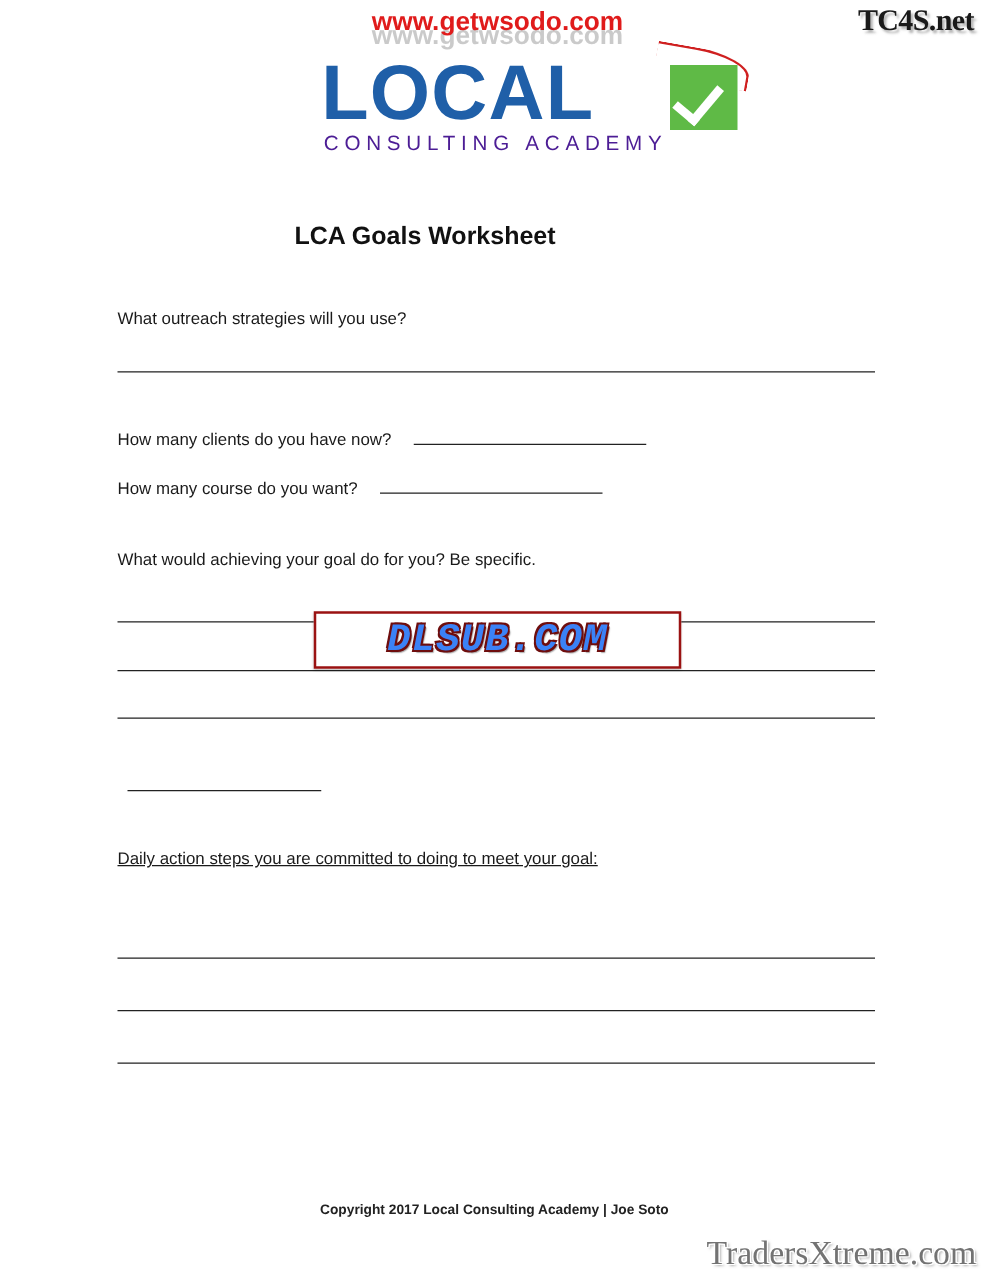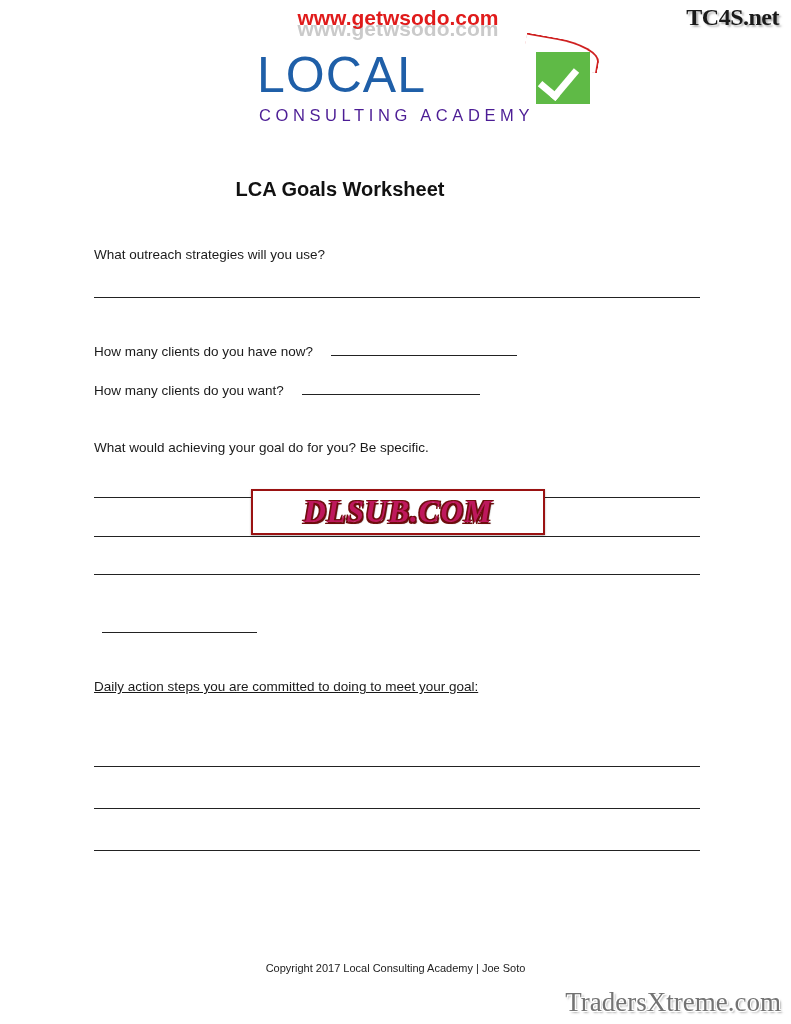--- a/index.html
+++ b/index.html
@@ -61,25 +61,25 @@
     height: 42px;
     background: #ffffff;
     border: 2px solid #9a1212;
     display: flex;
     align-items: center;
     justify-content: center;
     z-index: 40;
     box-shadow: 0 1px 2px rgba(0,0,0,.3);
   }
   .wm-dlsub span {
-    font-family: Liberation Serif, serif;
+    font-family: Liberation Mono, monospace;
     font-size: 31px;
     font-weight: bold;
     font-style: italic;
-    color: #be185d;
+    color: #3b82f6;
     letter-spacing: 1px;
     text-shadow:
       -1.5px -1.5px 0 #6e0d0d,
        1.5px -1.5px 0 #6e0d0d,
       -1.5px  1.5px 0 #6e0d0d,
        1.5px  1.5px 0 #6e0d0d,
        2px 2px 1px rgba(0,0,0,.35);
   }
   .wm-traders {
     position: absolute;
@@ -108,22 +108,22 @@
     text-align: center;
     z-index: 10;
   }
   .logo-inner {
     display: inline-block;
     position: relative;
     text-align: left;
   }
   .logo-word {
     font-family: "Liberation Sans", sans-serif;
-    font-size: 50px;
-    font-weight: normal;
+    font-size: 62px;
+    font-weight: bold;
     color: #1f5fa8;
     letter-spacing: 1px;
     line-height: 54px;
     display: block;
   }
   .logo-check {
     position: absolute;
     top: 4px;
     right: -56px;
     width: 54px;
@@ -195,20 +195,21 @@
   }
 
   .footer {
     position: absolute;
     top: 962px;
     left: 0;
     width: 791px;
     text-align: center;
     font-size: 11px;
     color: #222;
+    font-weight: bold;
   }
 </style>
 </head>
 <body>
 
 <div class="wm-top-ghost">www.getwsodo.com</div>
 <div class="wm-top">www.getwsodo.com</div>
 <div class="wm-tc4s">TC4S.net</div>
 
 <div class="logo">
@@ -224,21 +225,21 @@
 
 <div class="q" style="top:247px; left:94px;">What outreach strategies will you use?</div>
 <div class="rule" style="top:297px; left:94px; width:606px;"></div>
 
 <div class="q" style="top:344px; left:94px;">
   <span>How many clients do you have now?</span>
   <span class="inline-blank" style="width:186px; margin-left:14px;"></span>
 </div>
 
 <div class="q" style="top:383px; left:94px;">
-  <span>How many clients do you want?</span>
+  <span>How many course do you want?</span>
   <span class="inline-blank" style="width:178px; margin-left:14px;"></span>
 </div>
 
 <div class="q" style="top:440px; left:94px;">What would achieving your goal do for you? Be specific.</div>
 <div class="rule" style="top:497px; left:94px; width:606px;"></div>
 <div class="rule" style="top:536px; left:94px; width:606px;"></div>
 <div class="rule" style="top:574px; left:94px; width:606px;"></div>
 
 <div class="q" style="top:621px; left:94px;">
   <span class="inline-blank" style="width:155px; margin-left:8px;"></span>

